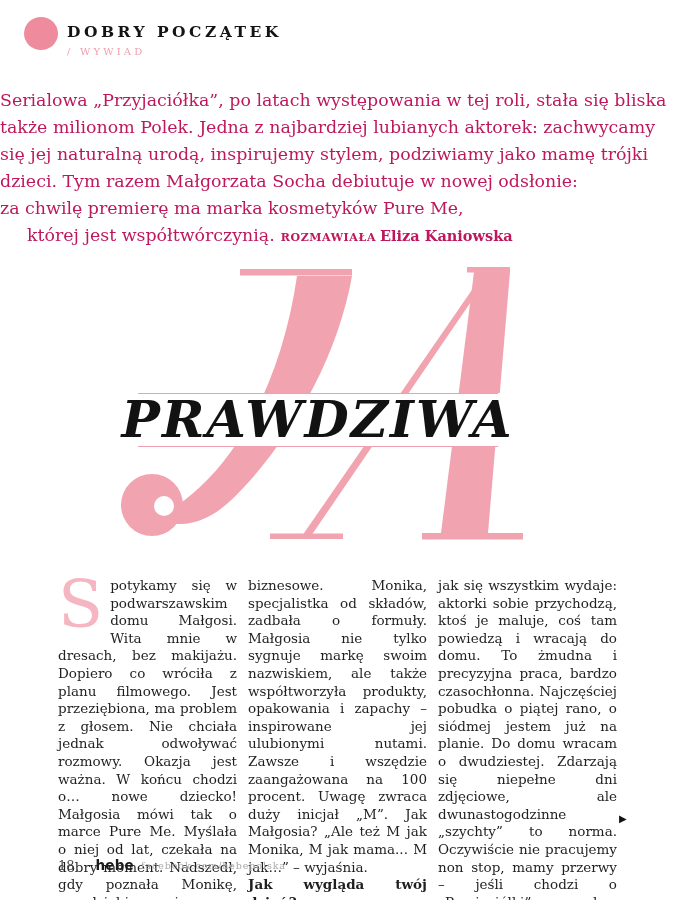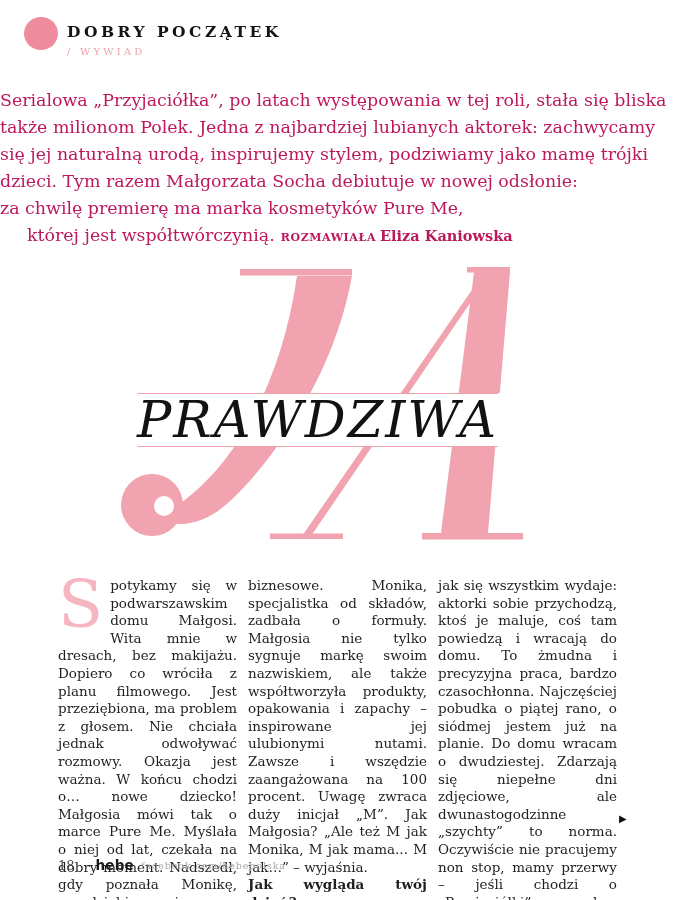--- a/index.html
+++ b/index.html
@@ -18,21 +18,21 @@
 
   
   .intro{position:absolute;top:87px;left:0;width:100%;
          font-size:17.4px;line-height:27px;color:#be185d;}
   .intro-lines{white-space:pre-line;}
   .intro-lastline{line-height:27px;margin-left:27px;}
   .byline-label{font-size:11px;font-weight:bold;letter-spacing:0.6px;margin-left:6px;}
   .byline-name{font-size:14.5px;font-weight:bold;margin-left:4px;}
 
   
-  .hero{position:absolute;top:255px;left:0;width:635px;height:312px;}
+  .hero{position:absolute;top:255px;left:0;width:635px;height:312px;font-weight:bold;}
   .ja-svg{position:absolute;left:100px;top:0;width:480px;height:312px;}
   .band{position:absolute;top:138px;left:0;right:0;height:54px;background:#ffffff;
         display:flex;justify-content:center;}
   .band-rule{width:360px;border-top:1.5px solid #eda0ae;border-bottom:1.5px solid #eda0ae;
              display:flex;align-items:center;justify-content:center;}
   .overlay-word{font-style:italic;font-size:51px;letter-spacing:2px;color:#121212;
                 white-space:nowrap;transform:translateY(-1px);}
 
   
   .columns{position:absolute;top:577px;left:58px;width:559px;display:flex;gap:11px;}

